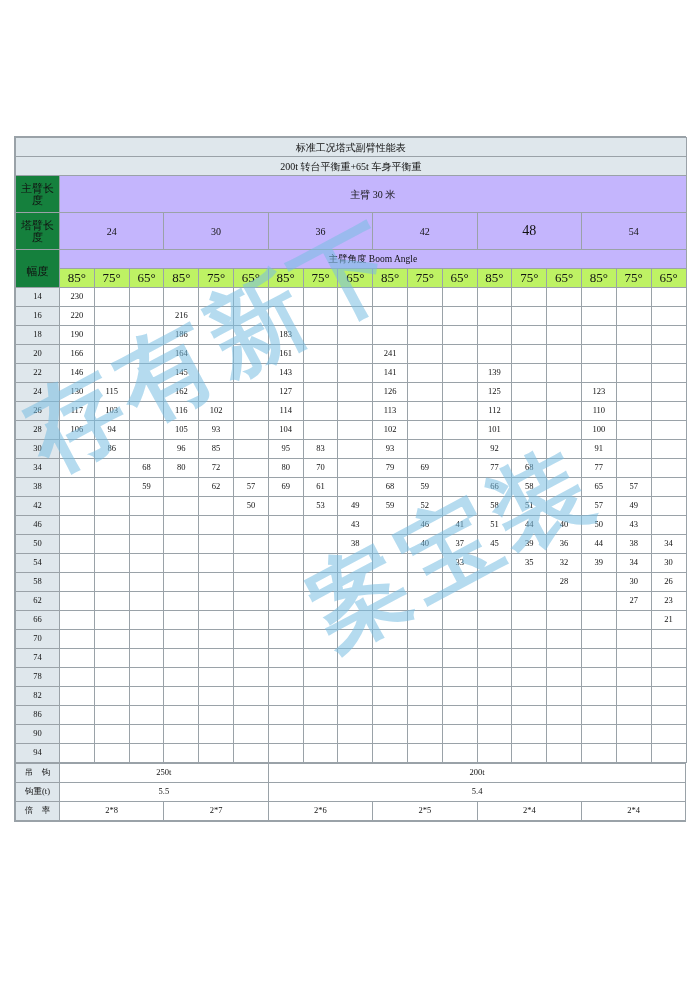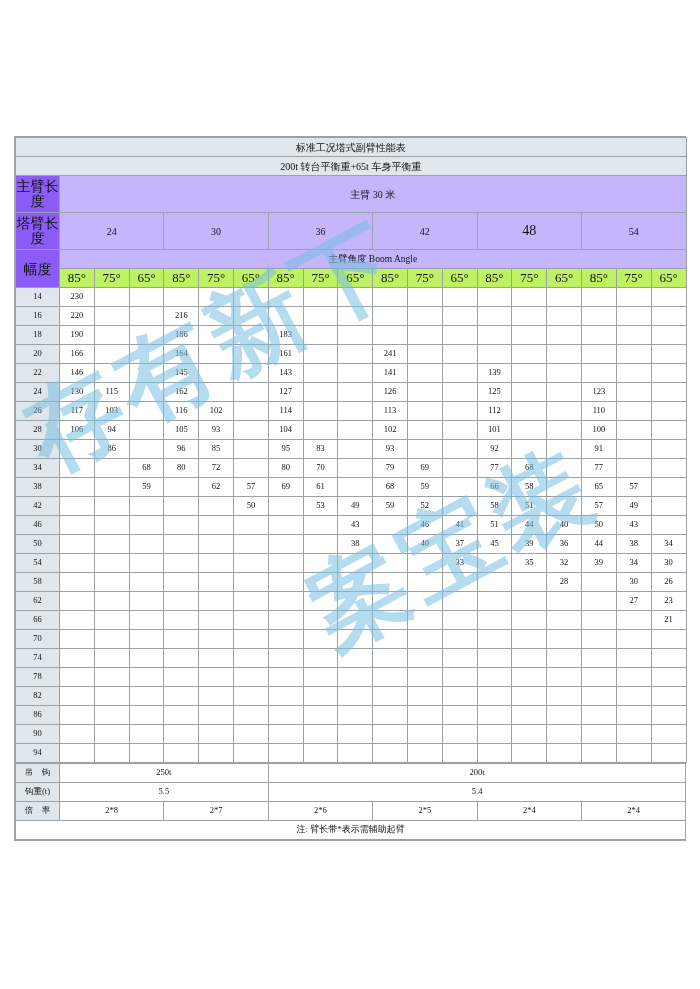--- a/index.html
+++ b/index.html
@@ -49,22 +49,22 @@
   td.hdr {
     background: #c4b5fd;
     font-size: 9.5px;
   }
   td.hdr-title {
     background: #dfe7ec;
     height: 22px;
     font-size: 10px;
   }
   td.lbl {
-    background: #8b5cf6;
-    font-size: 14px;
+    background: #15803d;
+    font-size: 11px;
     width: 44px;
   }
   td.ang {
     background: #bef264;
     font-size: 13px;
   }
   td.datacell {
     background: #ffffff;
     font-size: 8.5px;
   }
@@ -718,23 +718,20 @@
         </tr>
         <tr>
           <td class="rowlbl">倍　率</td>
           <td class="datacell" colspan="3">2*8</td>
           <td class="datacell" colspan="3">2*7</td>
           <td class="datacell" colspan="3">2*6</td>
           <td class="datacell" colspan="3">2*5</td>
           <td class="datacell" colspan="3">2*4</td>
           <td class="datacell" colspan="3">2*4</td>
         </tr>
-        <tr>
-          <td class="note" colspan="19">注: 臂长带*表示需辅助起臂</td>
-        </tr>
       </tbody>
     </table>
   </div>
 
   <div class="watermark">
     <div class="wm-text wm1">存有新下</div>
     <div class="wm-text wm2">案宝装</div>
   </div>
 
 </div>

